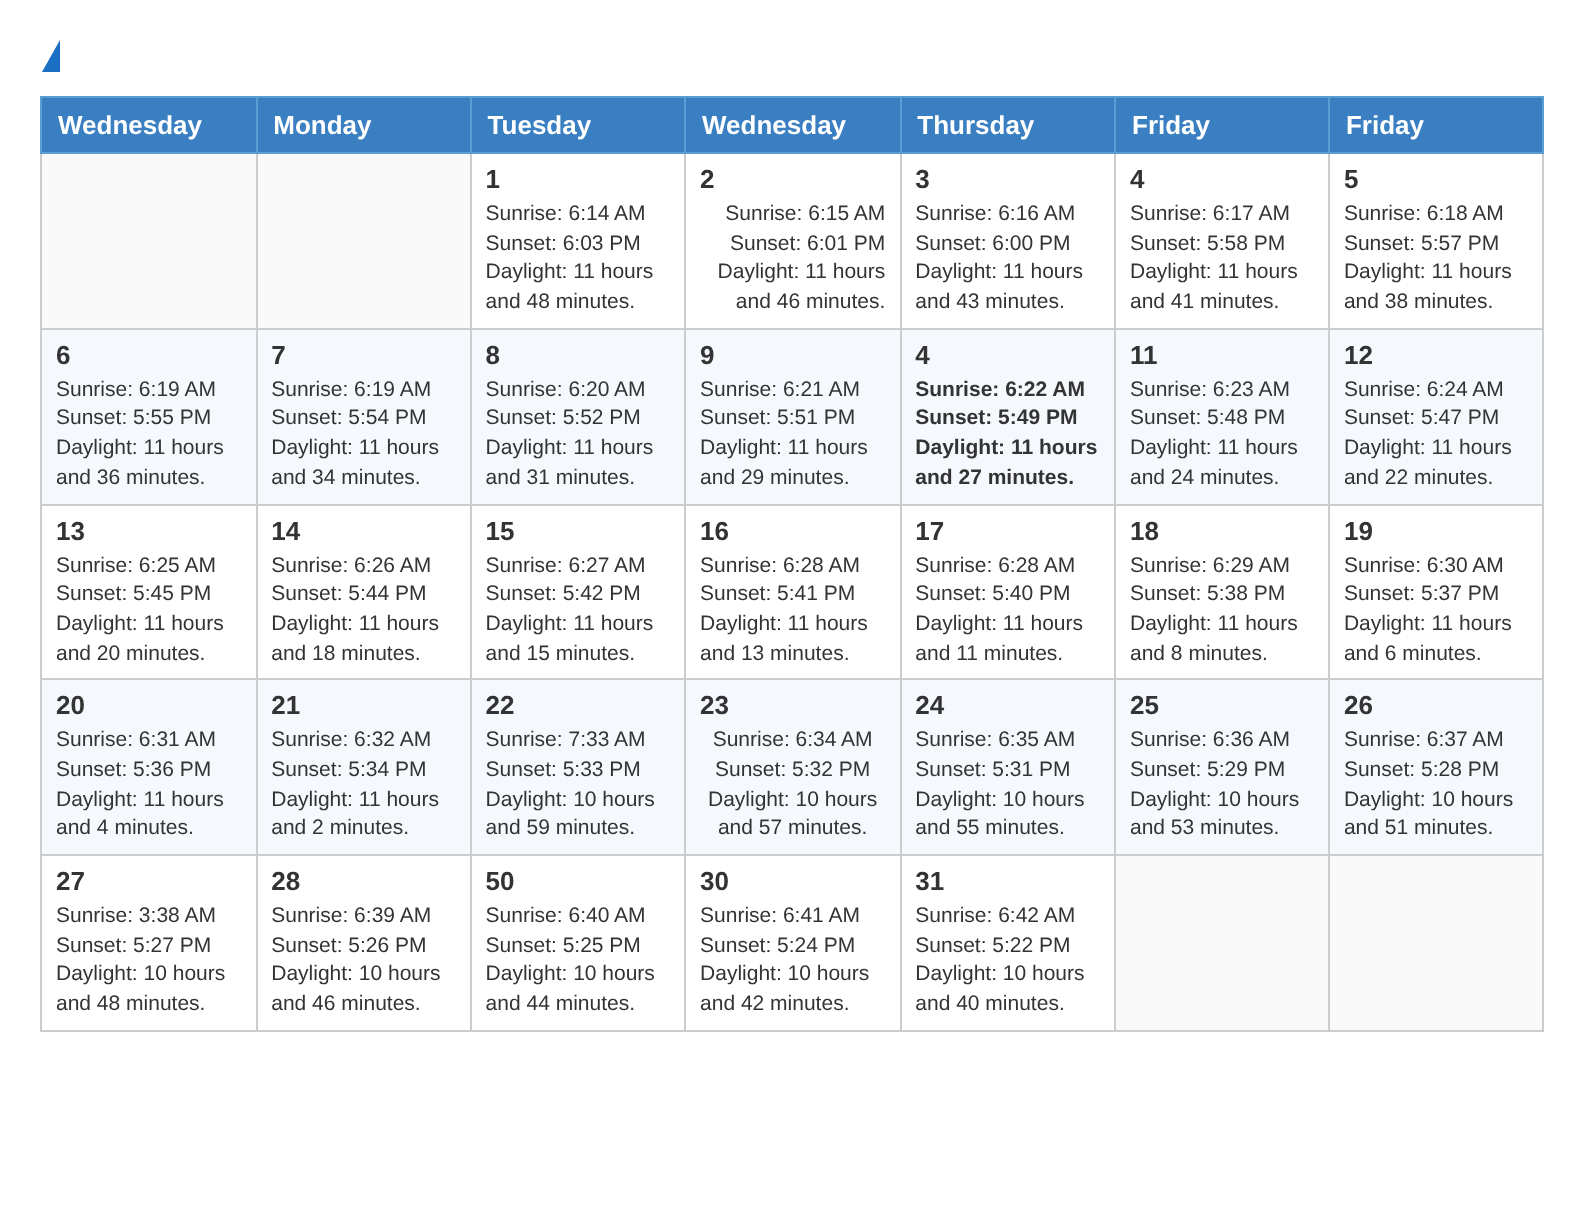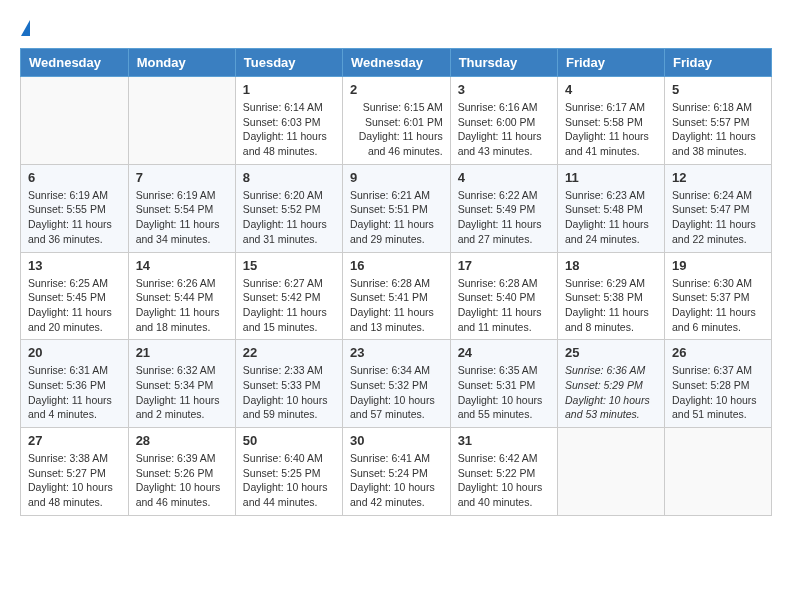--- a/index.html
+++ b/index.html
@@ -189,21 +189,21 @@
 Daylight: 11 hours and 31 minutes.</div>
         </td>
         <td>
           <span class="day-number">9</span>
           <div class="day-info" style="white-space: pre-line;">Sunrise: 6:21 AM
 Sunset: 5:51 PM
 Daylight: 11 hours and 29 minutes.</div>
         </td>
         <td>
           <span class="day-number">4</span>
-          <div class="day-info" style="white-space: pre-line;">Sunrise: 6:22 AM
+          <div class="day-info" style="white-space: pre-line; font-weight: bold;">Sunrise: 6:22 AM
 Sunset: 5:49 PM
 Daylight: 11 hours and 27 minutes.</div>
         </td>
         <td>
           <span class="day-number">11</span>
           <div class="day-info" style="white-space: pre-line;">Sunrise: 6:23 AM
 Sunset: 5:48 PM
 Daylight: 11 hours and 24 minutes.</div>
         </td>
         <td>
@@ -265,39 +265,39 @@
 Daylight: 11 hours and 4 minutes.</div>
         </td>
         <td>
           <span class="day-number">21</span>
           <div class="day-info" style="white-space: pre-line;">Sunrise: 6:32 AM
 Sunset: 5:34 PM
 Daylight: 11 hours and 2 minutes.</div>
         </td>
         <td>
           <span class="day-number">22</span>
-          <div class="day-info" style="white-space: pre-line;">Sunrise: 2:33 AM
+          <div class="day-info" style="white-space: pre-line;">Sunrise: 7:33 AM
 Sunset: 5:33 PM
 Daylight: 10 hours and 59 minutes.</div>
         </td>
         <td>
           <span class="day-number">23</span>
-          <div class="day-info" style="white-space: pre-line;">Sunrise: 6:34 AM
+          <div class="day-info" style="white-space: pre-line; text-align: center;">Sunrise: 6:34 AM
 Sunset: 5:32 PM
 Daylight: 10 hours and 57 minutes.</div>
         </td>
         <td>
           <span class="day-number">24</span>
           <div class="day-info" style="white-space: pre-line;">Sunrise: 6:35 AM
 Sunset: 5:31 PM
 Daylight: 10 hours and 55 minutes.</div>
         </td>
         <td>
           <span class="day-number">25</span>
-          <div class="day-info" style="white-space: pre-line; font-style: italic;">Sunrise: 6:36 AM
+          <div class="day-info" style="white-space: pre-line;">Sunrise: 6:36 AM
 Sunset: 5:29 PM
 Daylight: 10 hours and 53 minutes.</div>
         </td>
         <td>
           <span class="day-number">26</span>
           <div class="day-info" style="white-space: pre-line;">Sunrise: 6:37 AM
 Sunset: 5:28 PM
 Daylight: 10 hours and 51 minutes.</div>
         </td>
       </tr>

